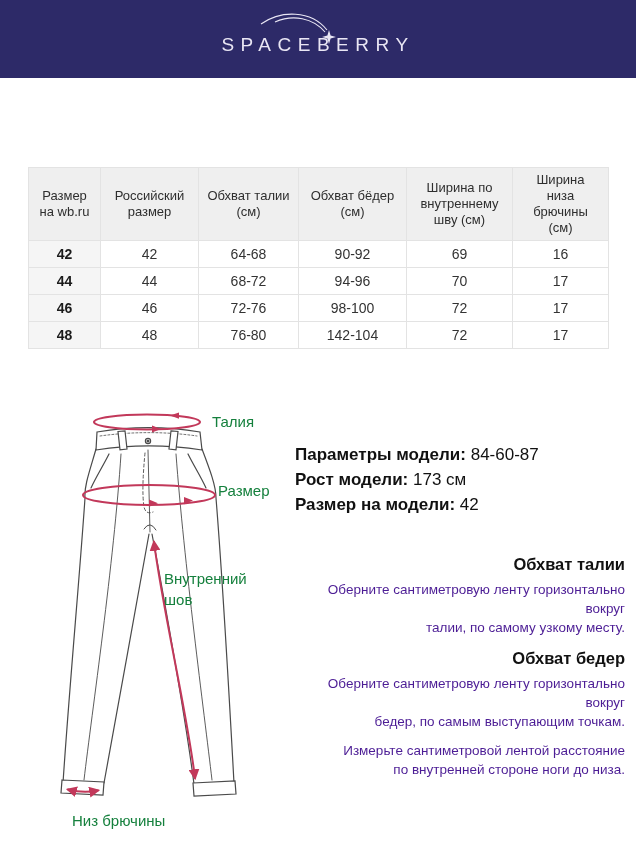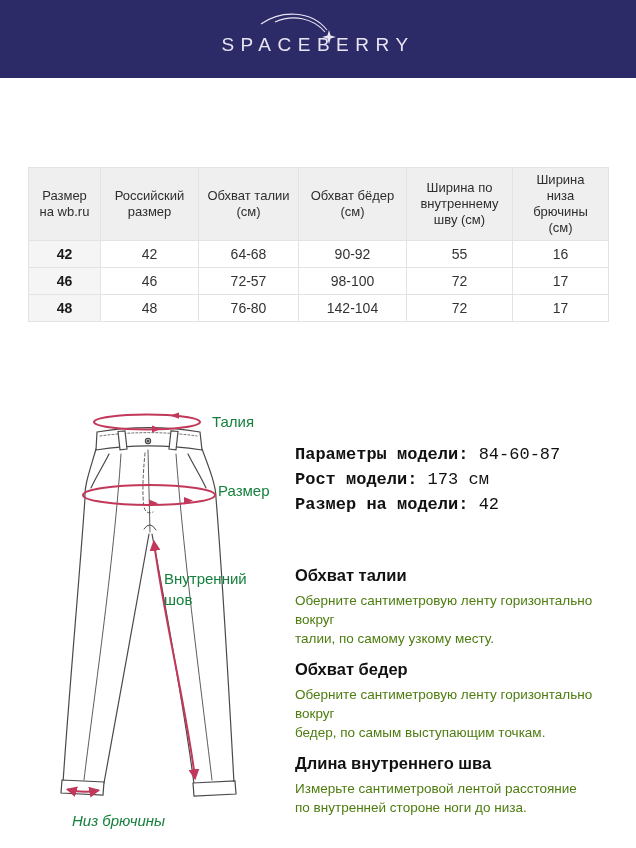--- a/index.html
+++ b/index.html
@@ -38,26 +38,26 @@
 
   
   .diag-label {
     position:absolute; font-size:15px; line-height:21px; color:#15803d;
     font-weight:500; white-space:nowrap;
   }
   .diag-label.wrap { white-space:normal; }
 
   
   .info-col { position:absolute; left:295px; top:442px; width:330px; }
-  .model-info { margin-bottom:47px;font-family:Liberation Mono, monospace; }
+  .model-info { margin-bottom:36px; }
   .model-line { font-size:17px; line-height:25px; color:#111; }
   .model-line .lbl { font-weight:700; }
-  .guide-section { margin-bottom:10px; }
+  .guide-section { margin-bottom:10px;text-align:right; }
   .guide-title { font-size:16.5px; line-height:22px; font-weight:700; color:#111; margin-bottom:5px; }
-  .guide-text { font-size:13.5px; line-height:19px; color:#4d7c0f; white-space:pre-line; }
+  .guide-text { font-size:13.5px; line-height:19px; color:#4c1d95; white-space:pre-line; }
 
   .pants-svg { position:absolute; left:20px; top:392px; }
 </style>
 </head>
 <body>
 
 <div class="page">
 
   <div class="banner">
     <div class="brand-wrap">
@@ -90,27 +90,35 @@
         <th>Ширина по внутреннему шву (см)</th>
         <th>Ширина низа брючины (см)</th>
       </tr>
     </thead>
     <tbody>
       <tr>
         <td class="first">42</td>
         <td>42</td>
         <td>64-68</td>
         <td>90-92</td>
-        <td>55</td>
+        <td>69</td>
         <td>16</td>
+      </tr>
+      <tr>
+        <td class="first">44</td>
+        <td>44</td>
+        <td>68-72</td>
+        <td>94-96</td>
+        <td>70</td>
+        <td>17</td>
       </tr>
       <tr>
         <td class="first">46</td>
         <td>46</td>
-        <td>72-57</td>
+        <td>72-76</td>
         <td>98-100</td>
         <td>72</td>
         <td>17</td>
       </tr>
       <tr>
         <td class="first">48</td>
         <td>48</td>
         <td>76-80</td>
         <td>142-104</td>
         <td>72</td>
@@ -171,21 +179,21 @@
       <path d="M132,33.5 L141,37 L132,40.5 Z"></path>
       <path d="M159,20.5 L150,23.6 L159,26.7 Z"></path>
       <path d="M129,107.5 L138,111.2 L129,114.8 Z"></path>
       <path d="M164,105 L173,108.6 L164,112.2 Z"></path>
     </g>
   </svg>
 
   <div class="diag-label" style="left:212px; top:411px;">Талия</div>
   <div class="diag-label" style="left:218px; top:480px;">Размер</div>
   <div class="diag-label wrap" style="left:164px; top:568px; width:96px;">Внутренний шов</div>
-  <div class="diag-label" style="left:72px; top:810px;font-style:italic;">Низ брючины</div>
+  <div class="diag-label" style="left:72px; top:810px;">Низ брючины</div>
 
   <div class="info-col">
     <div class="model-info">
       <div class="model-line">
         <span class="lbl">Параметры модели:</span><span> 84-60-87</span>
       </div>
       <div class="model-line">
         <span class="lbl">Рост модели:</span><span> 173 см</span>
       </div>
       <div class="model-line">
@@ -197,19 +205,18 @@
       <div class="guide-title">Обхват талии</div>
       <div class="guide-text">Оберните сантиметровую ленту горизонтально вокруг
 талии, по самому узкому месту.</div>
     </div>
     <div class="guide-section">
       <div class="guide-title">Обхват бедер</div>
       <div class="guide-text">Оберните сантиметровую ленту горизонтально вокруг
 бедер, по самым выступающим точкам.</div>
     </div>
     <div class="guide-section">
-      <div class="guide-title">Длина внутреннего шва</div>
       <div class="guide-text">Измерьте сантиметровой лентой расстояние
 по внутренней стороне ноги до низа.</div>
     </div>
   </div>
 
 </div>
 
 </body></html>

